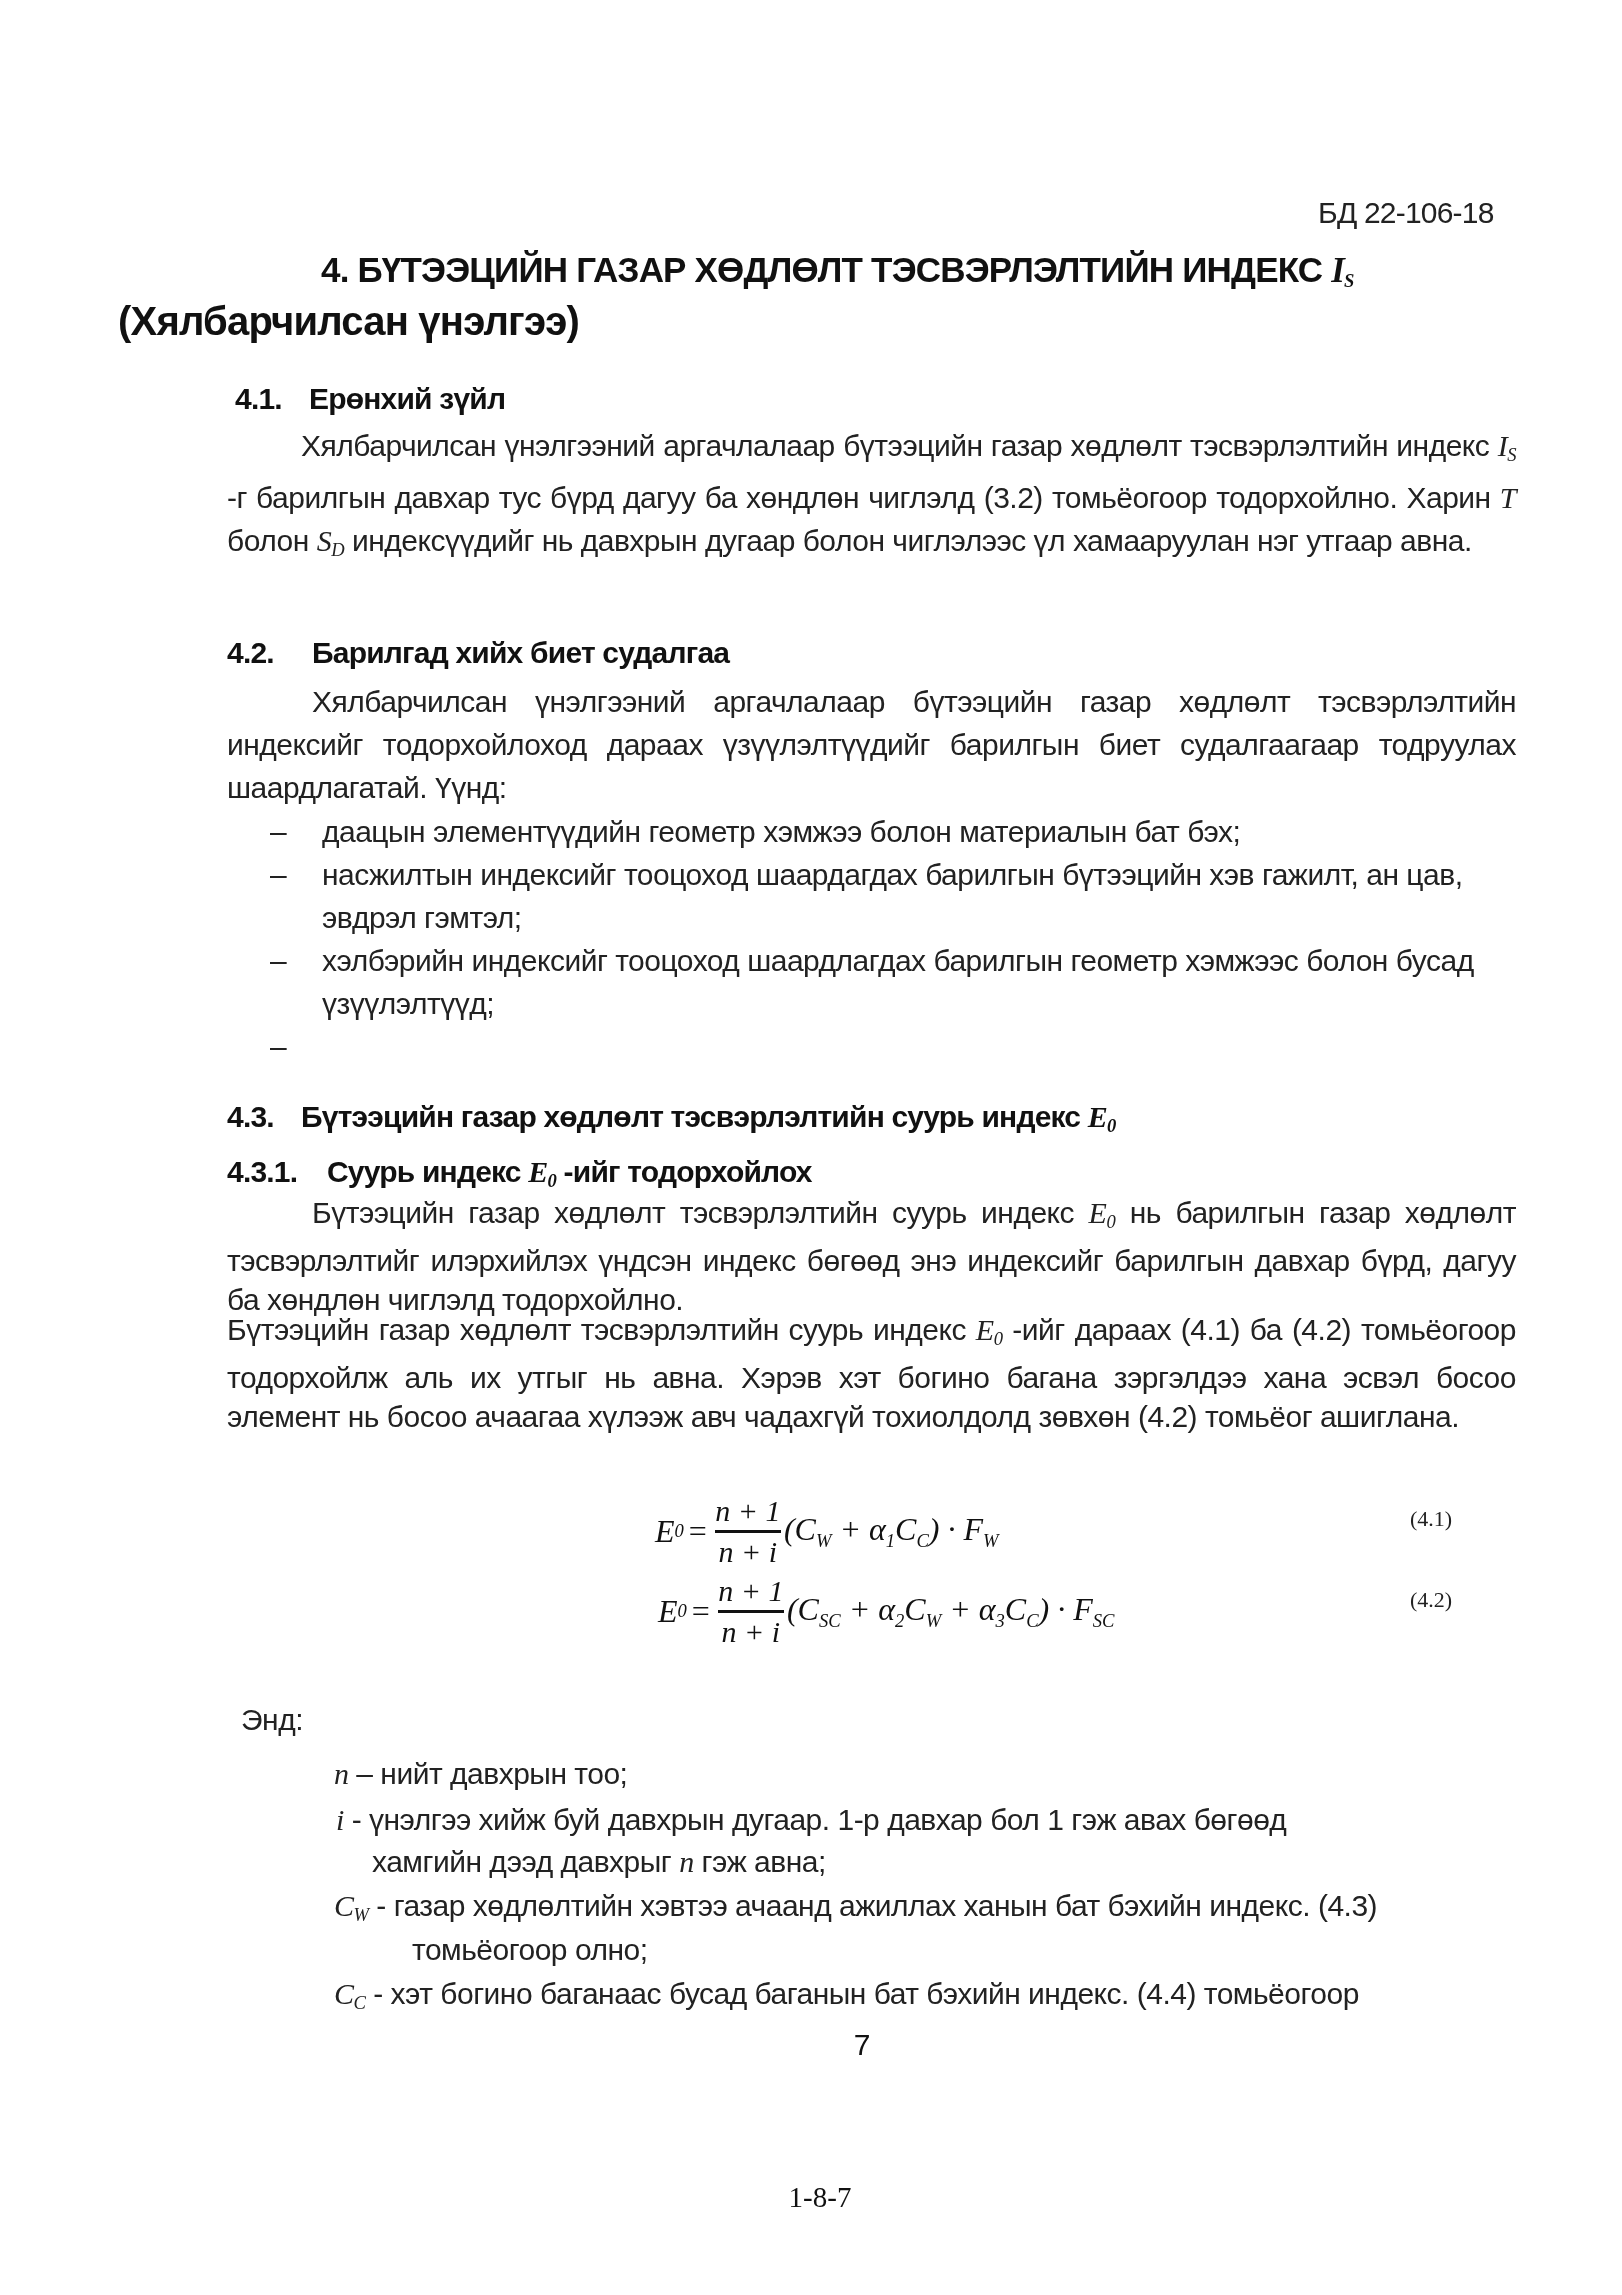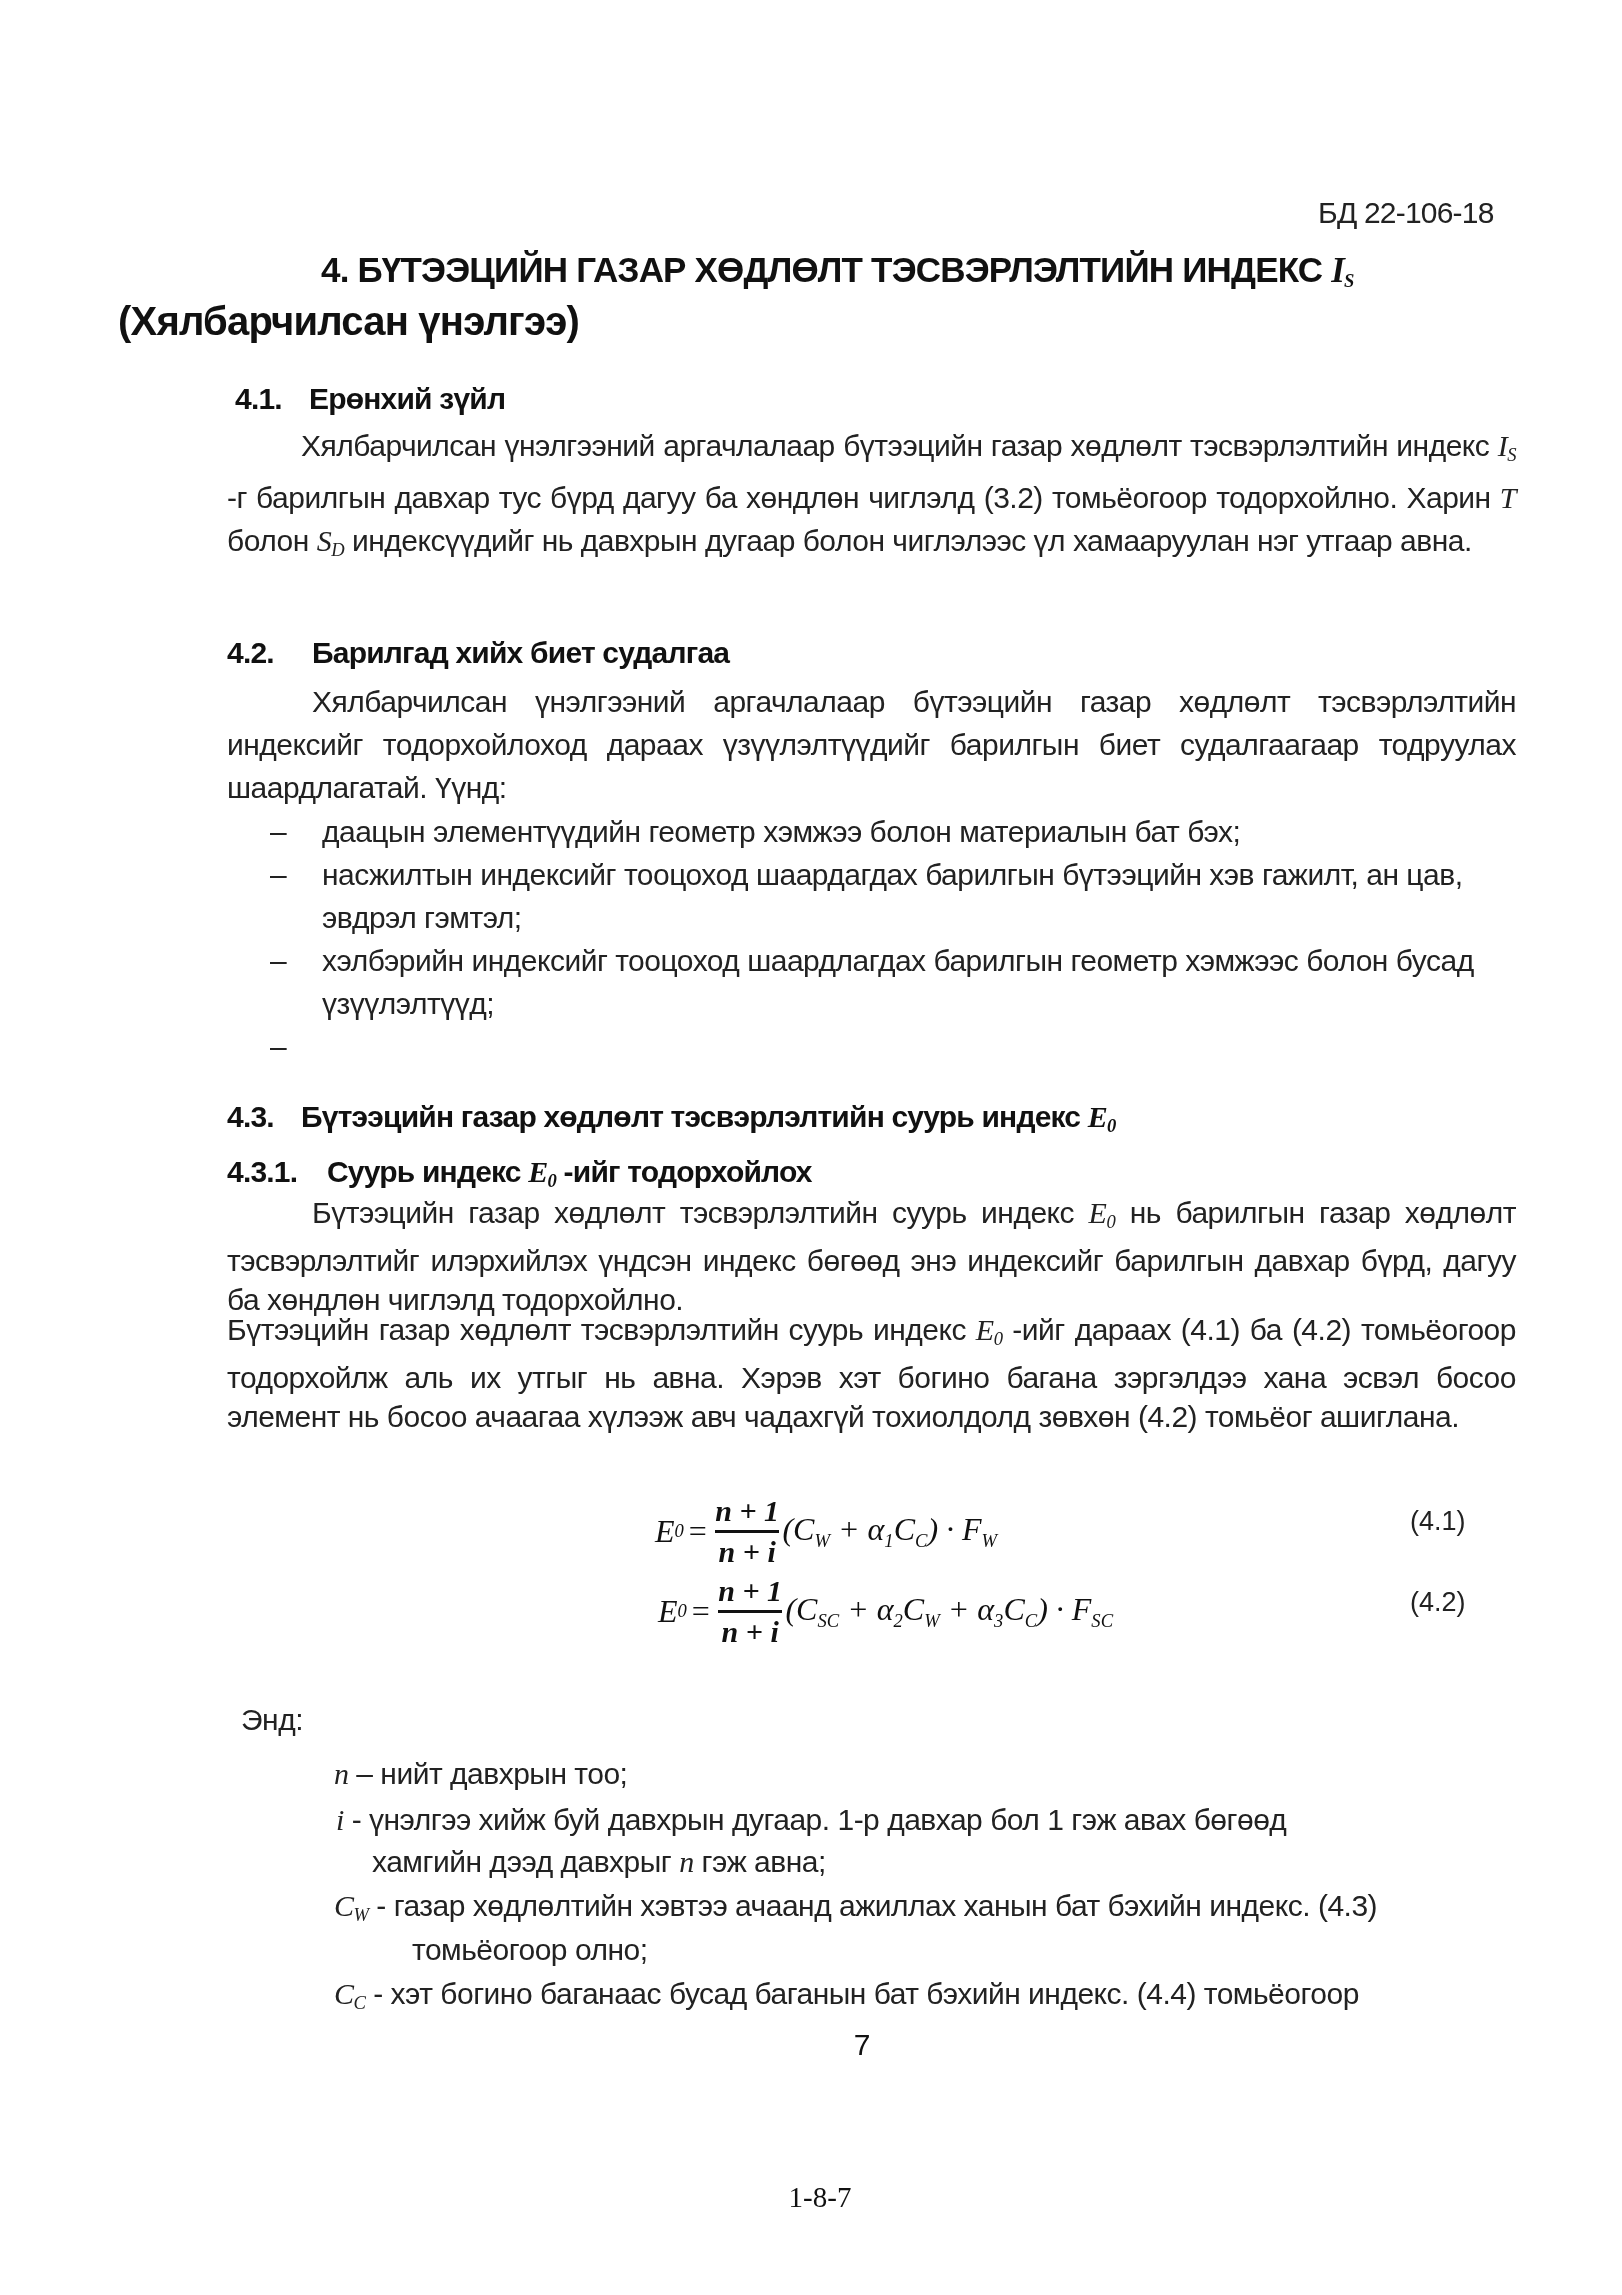--- a/index.html
+++ b/index.html
@@ -13,24 +13,24 @@
   .h2 .num { display: inline-block; width: 74px; }
   .h3 .num { display: inline-block; width: 100px; }
   .para { left: 227px; width: 1289px; font-size: 30px; line-height: 43px; text-align: justify; color: #222; letter-spacing: -0.5px; }
   .indent { text-indent: 74px; }
   .math { font-family: "Liberation Serif", "DejaVu Serif", serif; font-style: italic; }
   .math sub { font-size: 18.6px; font-style: italic; vertical-align: -5px; }
   .bullets { left: 270px; width: 1245px; font-size: 30px; line-height: 43px; color: #222; letter-spacing: -0.5px; margin: 0; padding: 0; list-style: none; }
   .bullets li { position: relative; padding-left: 52px; }
   .bullets li .dash { position: absolute; left: 0; top: 0; }
   .formula { font-family: "Liberation Serif", "DejaVu Serif", serif; font-style: italic; font-size: 32px; display: flex; align-items: center; white-space: nowrap; }
-  .frac { display: inline-flex; flex-direction: column; align-items: center; margin: 0 3.4px; font-size: 30px; font-weight: bold; }
+  .frac { display: inline-flex; flex-direction: column; align-items: center; margin: 0 3.4px; font-size: 30px; }
   .frac .bar { height: 3.4px; background: #111; width: 100%; margin: 1.7px 0; }
   .formula sub { font-size: 18.6px; vertical-align: -6.8px; }
-  .eqno { font-size: 27px; color: #222; font-family: Liberation Sans, sans-serif; }
+  .eqno { font-size: 22px; color: #222; font-family: Liberation Serif, serif; }
   .defs { font-size: 30px; line-height: 42px; color: #222; letter-spacing: -0.5px; }
   .def-row { position: absolute; white-space: nowrap; }
   .page-num { left: 0; width: 1623px; text-align: center; top: 2028px; font-size: 30px; padding-left: 101px; box-sizing: border-box; }
   .footer-code { left: 0; width: 1623px; text-align: center; top: 2181px; font-size: 29px; font-family: "Liberation Serif", serif; padding-left: 17px; box-sizing: border-box; }
 </style>
 </head>
 <body>
 
 <div class="abs doc-code">БД 22-106-18</div>
 

